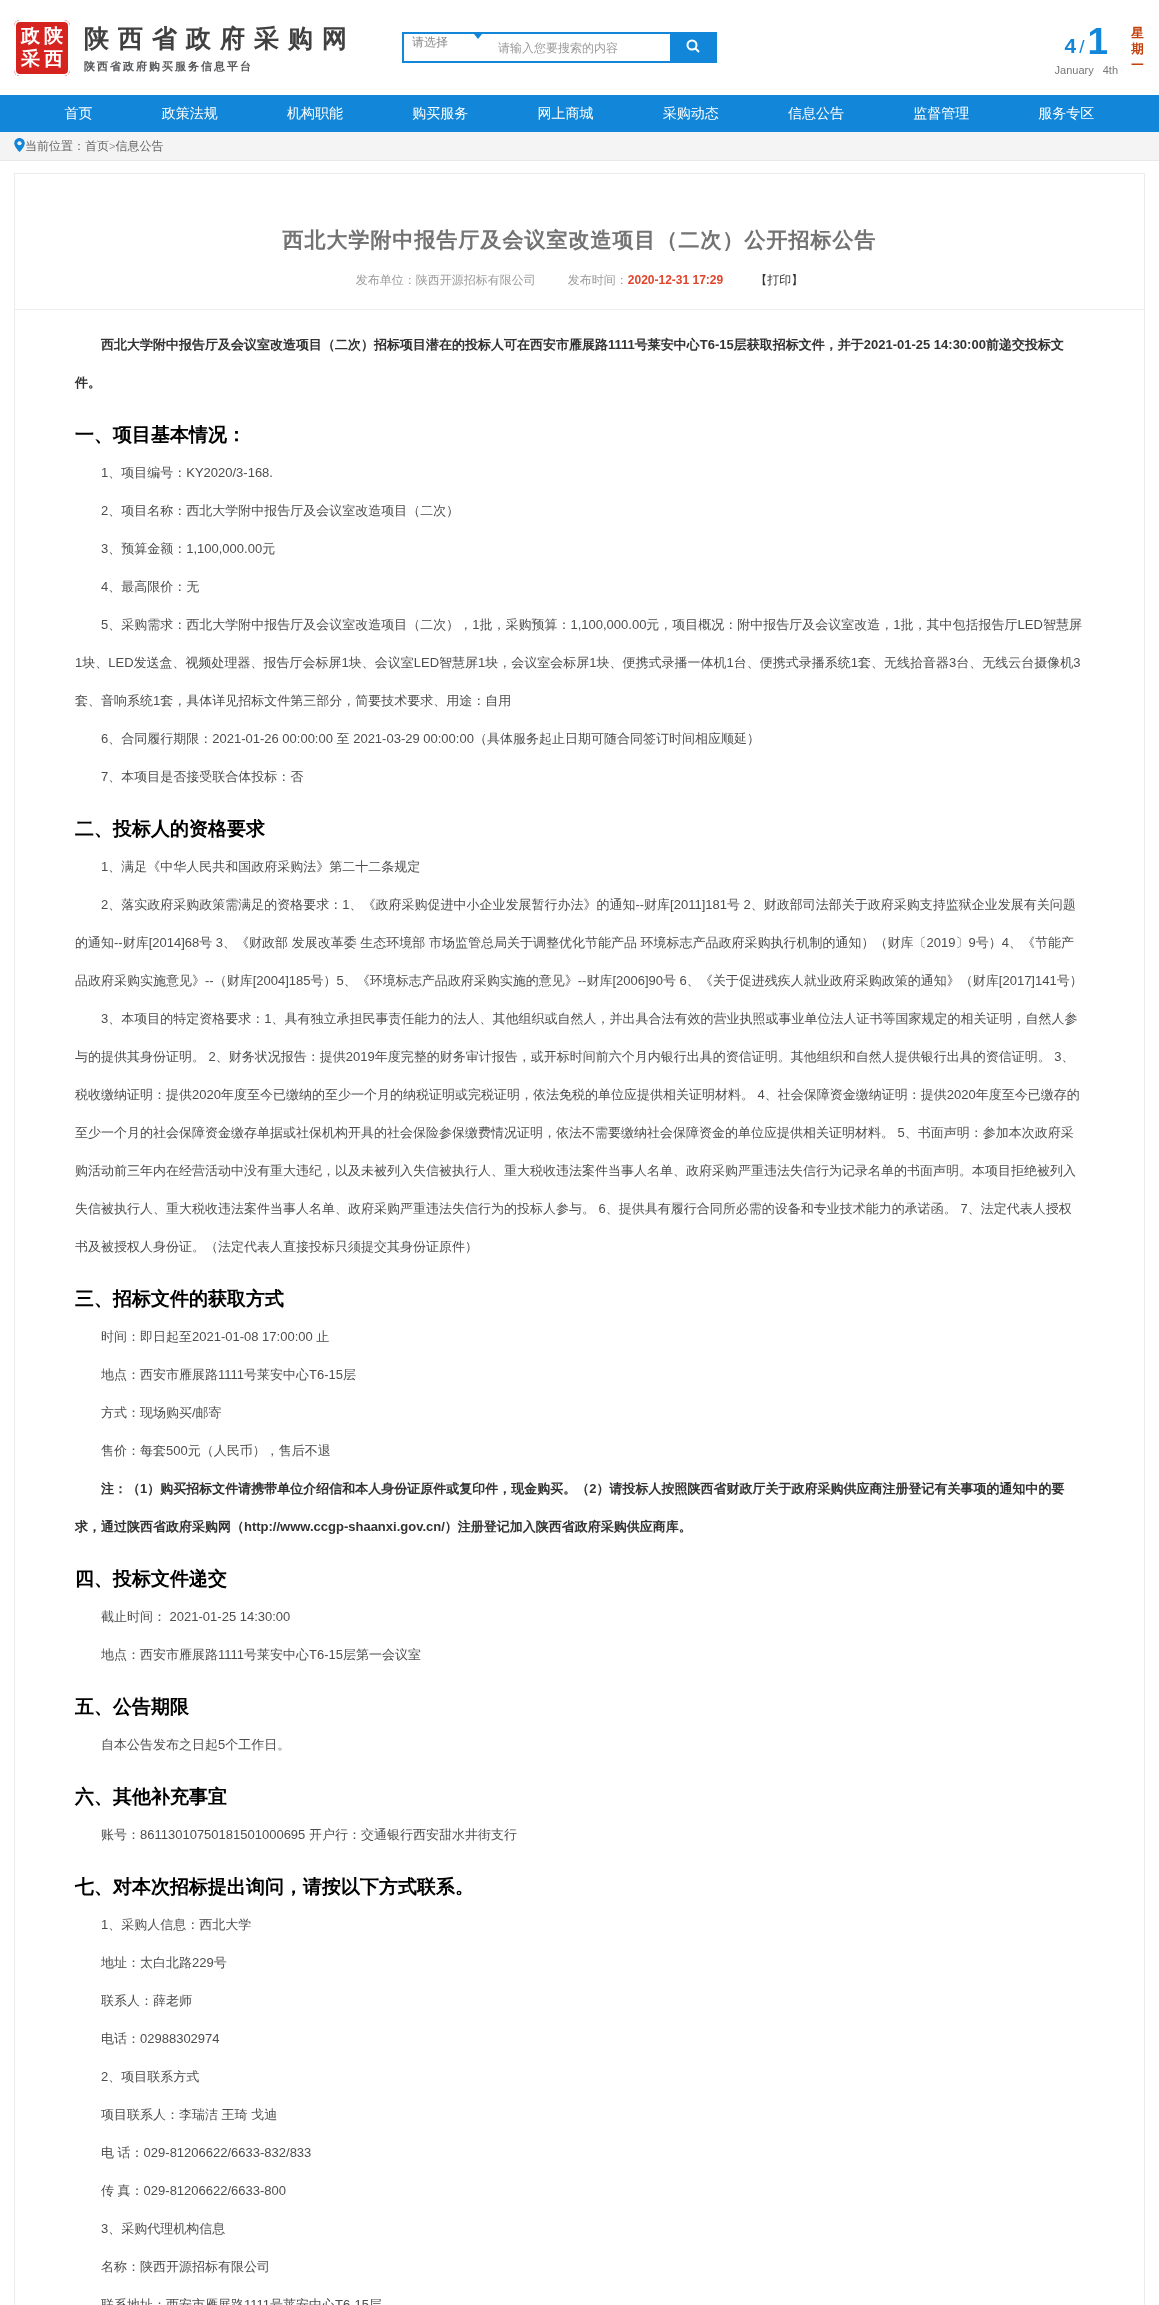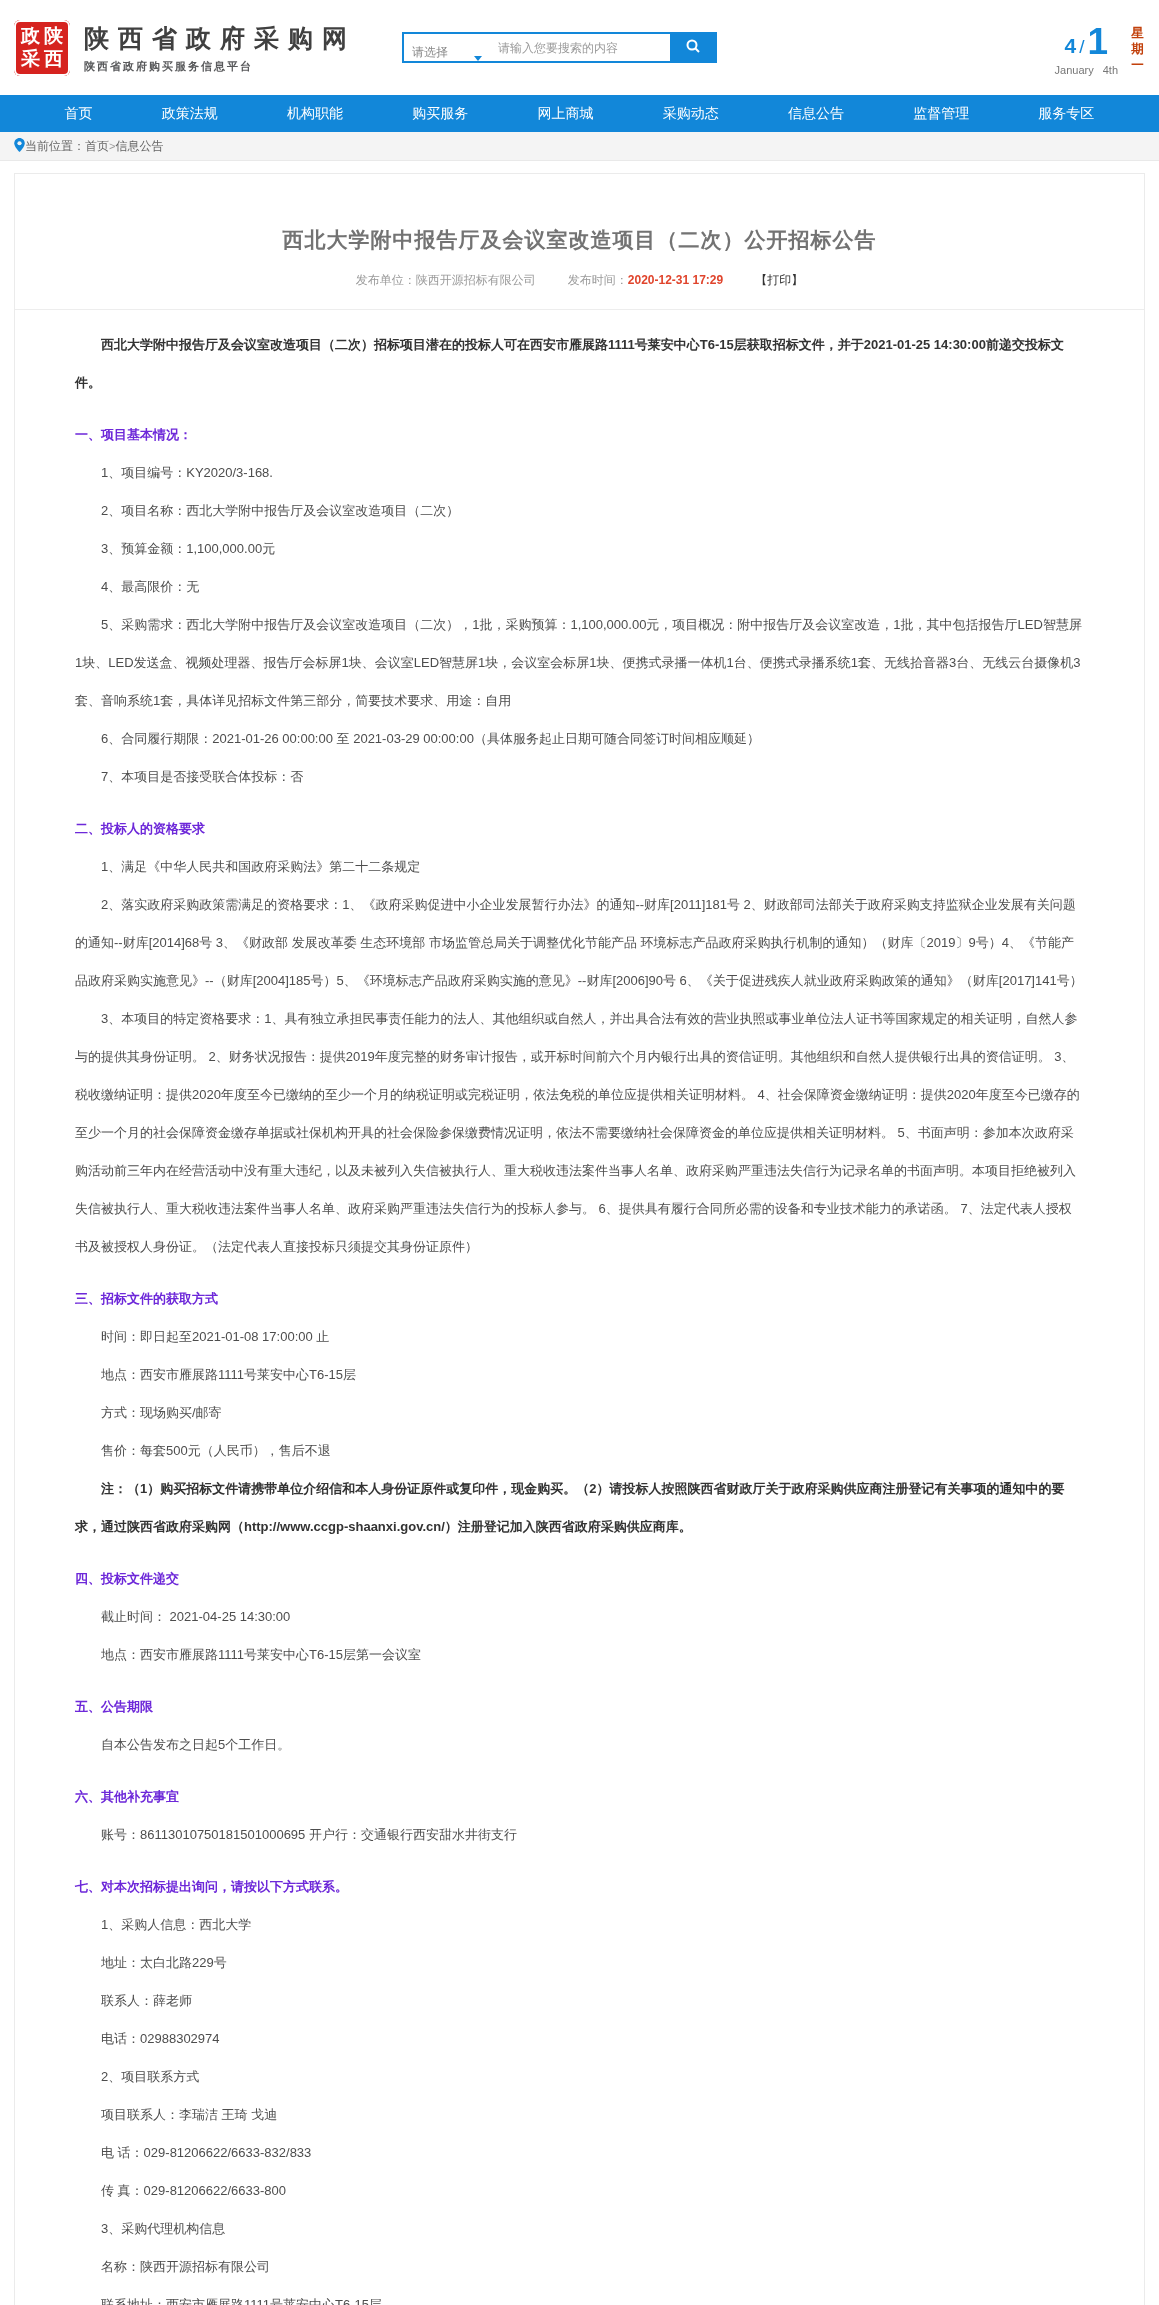--- a/index.html
+++ b/index.html
@@ -20,21 +20,21 @@
     width:56px; height:56px; background:#d6231f; border-radius:6px;
     display:grid; grid-template-columns:1fr 1fr; place-items:center;
     padding:5px; box-shadow: inset 0 0 0 2px #fff, inset 0 0 0 4px #d6231f;
   }
   .logo-seal span { color:#fff; font-weight:bold; font-size:19px; line-height:22px; }
   .logo-title { font-size:25px; font-weight:bold; color:#404040; letter-spacing:9px; }
   .logo-sub { font-size:11px; font-weight:bold; color:#58595b; letter-spacing:2px; margin-top:4px; }
 
   .search-block { margin-left:46px; display:flex; height:31px; border:2px solid #1287d9; }
   .search-select {
-    width:86px; display:flex; align-items:flex-end; justify-content:space-between;
+    width:86px; display:flex; align-items:flex-start; justify-content:space-between;
     padding:0 8px; font-size:12px; color:#888; cursor:pointer; background:#fff;
   }
   .caret { width:0; height:0; border-left:4px solid transparent; border-right:4px solid transparent; border-top:5px solid #1287d9; }
   .search-input { width:180px; border:none; outline:none; font-size:12px; color:#14532d; padding:0 8px; }
   .search-input::placeholder { color:#9a9a9a; }
   .search-btn { width:45px; background:#1287d9; border:none; cursor:pointer; display:flex; align-items:center; justify-content:center; }
 
   .date-block { margin-left:auto; display:flex; align-items:flex-start; gap:12px; padding-top:4px; }
   .date-left { text-align:center; }
   .date-main { color:#1287d9; display:flex; align-items:flex-end; justify-content:center; line-height:1; }
@@ -63,21 +63,21 @@
   }
   .art-title { text-align:center; font-size:21px; font-weight:bold; color:#737373; letter-spacing:1px; }
   .art-meta { margin-top:18px; text-align:center; font-size:12px; color:#9a9a9a; display:flex; justify-content:center; gap:32px; }
   .meta-time em { font-style:normal; color:#e0442c; font-weight:bold; }
   .print-btn { color:#333; cursor:pointer; }
   .meta-divider { border:none; border-top:1px solid #ededed; margin-top:20px; }
   .card-body { padding:0 60px; font-size:13px; color:#4d4d4d; }
   .card-body p { line-height:38px; text-indent:2em; }
   .intro { margin-top:16px; font-weight:bold; color:#333; }
   .sec { margin-top:14px; }
-  .sec-h { font-size:13px; font-weight:bold; color:#6d28d9; line-height:38px; }
+  .sec-h { font-size:19px; font-weight:bold; color:#000000; line-height:38px; }
   .bold { font-weight:bold; color:#333; }
 </style>
 </head>
 <body>
 
 <header class="site-header">
   <div class="header-inner">
     <div class="logo-block">
       <div class="logo-seal">
         <span>政</span>
@@ -187,21 +187,21 @@
       <h2 class="sec-h">三、招标文件的获取方式</h2>
       <p>时间：即日起至2021-01-08 17:00:00 止</p>
       <p>地点：西安市雁展路1111号莱安中心T6-15层</p>
       <p>方式：现场购买/邮寄</p>
       <p>售价：每套500元（人民币），售后不退</p>
       <p class="bold">注：（1）购买招标文件请携带单位介绍信和本人身份证原件或复印件，现金购买。（2）请投标人按照陕西省财政厅关于政府采购供应商注册登记有关事项的通知中的要求，通过陕西省政府采购网（http://www.ccgp-shaanxi.gov.cn/）注册登记加入陕西省政府采购供应商库。</p>
     </section>
 
     <section class="sec">
       <h2 class="sec-h">四、投标文件递交</h2>
-      <p>截止时间： 2021-04-25 14:30:00</p>
+      <p>截止时间： 2021-01-25 14:30:00</p>
       <p>地点：西安市雁展路1111号莱安中心T6-15层第一会议室</p>
     </section>
 
     <section class="sec">
       <h2 class="sec-h">五、公告期限</h2>
       <p>自本公告发布之日起5个工作日。</p>
     </section>
 
     <section class="sec">
       <h2 class="sec-h">六、其他补充事宜</h2>

